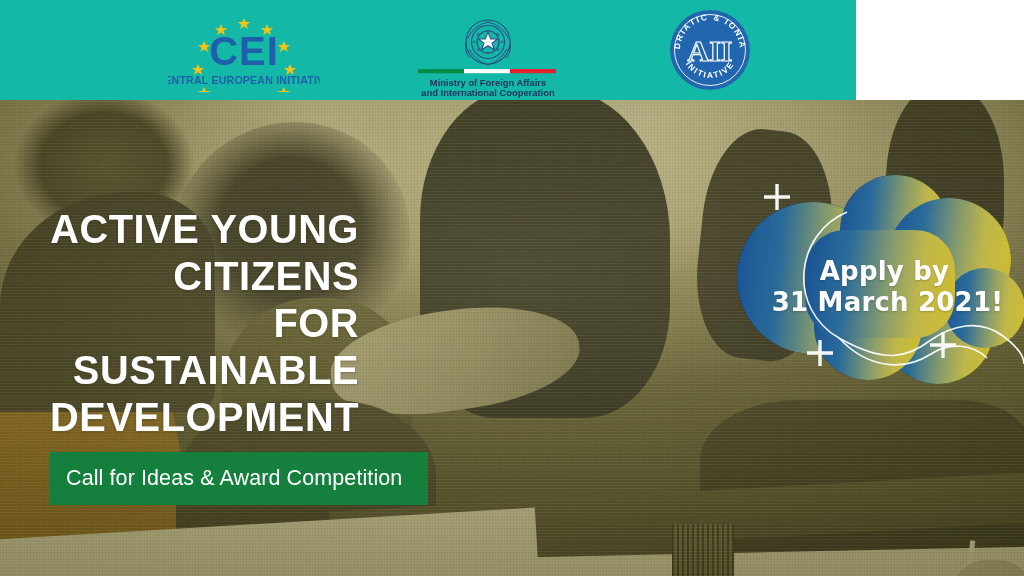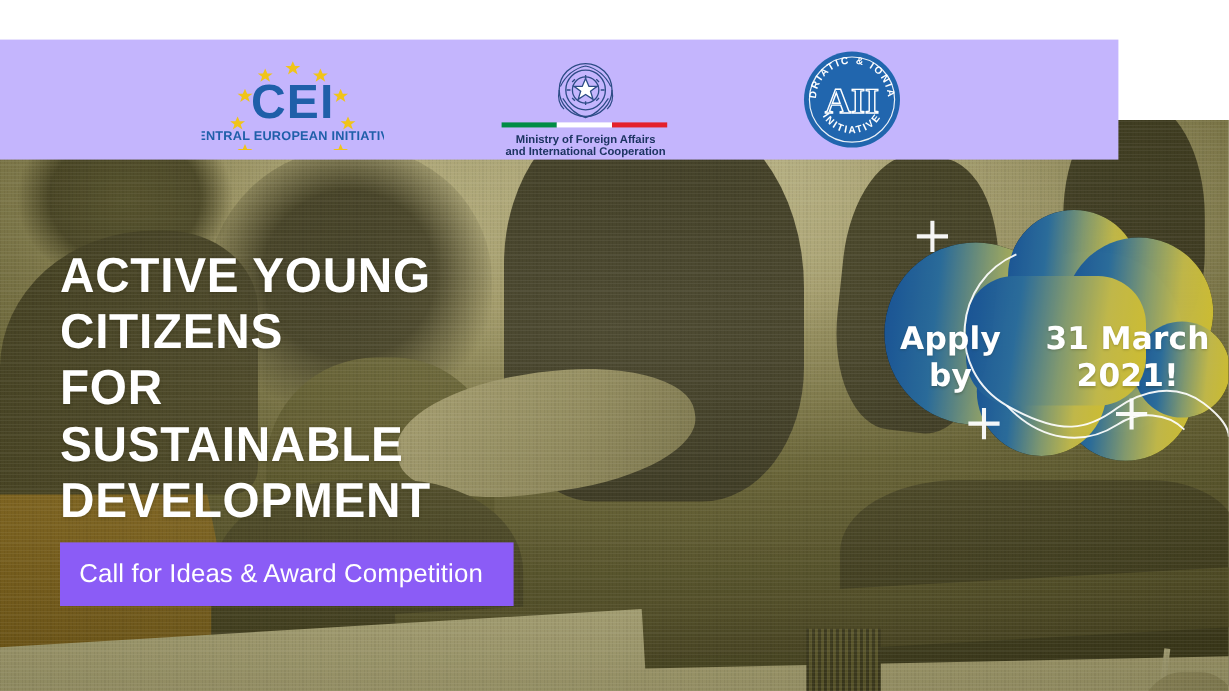--- a/index.html
+++ b/index.html
@@ -1,21 +1,21 @@
 <!DOCTYPE html>
 <html><head>
 <meta charset="utf-8">
 <style>
   html,body{margin:0;padding:0;background:#fff;}
   body{width:1024px;height:576px;overflow:hidden;font-family:"Liberation Sans",sans-serif;}
   .stage{position:relative;width:1024px;height:576px;overflow:hidden;background:#fff;}
 
   
-  .header{position:absolute;left:0;top:0;width:932px;height:100px;background:#c4b5fd;z-index:30;
-          display:flex;align-items:center;margin-top:33px;}
+  .header{position:absolute;left:0;top:0;width:856px;height:100px;background:#14b8a6;z-index:30;
+          display:flex;align-items:center;}
   .logo{position:absolute;top:0;height:100px;display:flex;align-items:center;justify-content:center;}
   .logo-cei{left:168px;width:152px;}
   .logo-mae{left:406px;width:164px;align-items:flex-end;}
   .logo-aii{left:655px;width:110px;}
 
   
   .photo{position:absolute;left:0;top:100px;width:1024px;height:476px;overflow:hidden;
          background:#6e6a35;}
   .ph-layer{position:absolute;inset:0;}
 
@@ -83,36 +83,36 @@
   
   .ph-tint{background:linear-gradient(180deg, rgba(122,112,40,.30) 0%, rgba(96,90,34,.34) 100%);
            mix-blend-mode:multiply;}
   .ph-tint2{background:radial-gradient(90% 80% at 50% 36%, rgba(224,217,174,.22) 0%, rgba(60,57,25,.30) 100%);}
   .ph-grain{opacity:.10;
      background-image:
        repeating-linear-gradient(0deg, rgba(255,255,255,.5) 0 1px, rgba(0,0,0,0) 1px 3px),
        repeating-linear-gradient(90deg, rgba(0,0,0,.45) 0 1px, rgba(0,0,0,0) 1px 3px);}
 
   
-  .headline{position:absolute;left:50px;top:206px;z-index:20;}
+  .headline{position:absolute;left:50px;top:206px;z-index:20;text-align:right;}
   .headline .hl{display:block;color:#fff;font-family:"Liberation Sans Narrow","Liberation Sans",sans-serif;
      font-weight:700;font-size:41px;line-height:47px;letter-spacing:.6px;
      text-transform:uppercase;transform:scaleX(.97);transform-origin:left center;
      text-shadow:0 1px 3px rgba(40,36,10,.30);}
 
   
-  .bluebar{position:absolute;left:50px;top:452px;width:378px;height:53px;background:#8b5cf6;z-index:20;
+  .bluebar{position:absolute;left:50px;top:452px;width:378px;height:53px;background:#15803d;z-index:20;
      display:flex;align-items:center;}
   .bluebar span{color:#fff;font-size:21.5px;font-weight:400;padding-left:16px;letter-spacing:.1px;}
 
   
   .badge{position:absolute;left:735px;top:168px;width:289px;height:230px;z-index:22;}
   .badge svg{display:block;}
-  .badge-text{position:absolute;left:0;top:16px;width:289px;height:230px;
-    display:flex;flex-direction:row;align-items:center;justify-content:center;
+  .badge-text{position:absolute;left:0;top:4px;width:289px;height:230px;
+    display:flex;flex-direction:column;align-items:center;justify-content:center;
     pointer-events:none;}
   .badge-text div{color:#fff;font-weight:700;font-size:26px;line-height:31px;letter-spacing:.2px;
     text-align:center;font-family:"DejaVu Sans","Liberation Sans",sans-serif;
     text-shadow:0 1px 2px rgba(40,40,10,.25);}
   .badge-text .l1{margin-left:10px;}
   .badge-text .l2{margin-left:16px;}
 </style>
 </head>
 <body>
 

